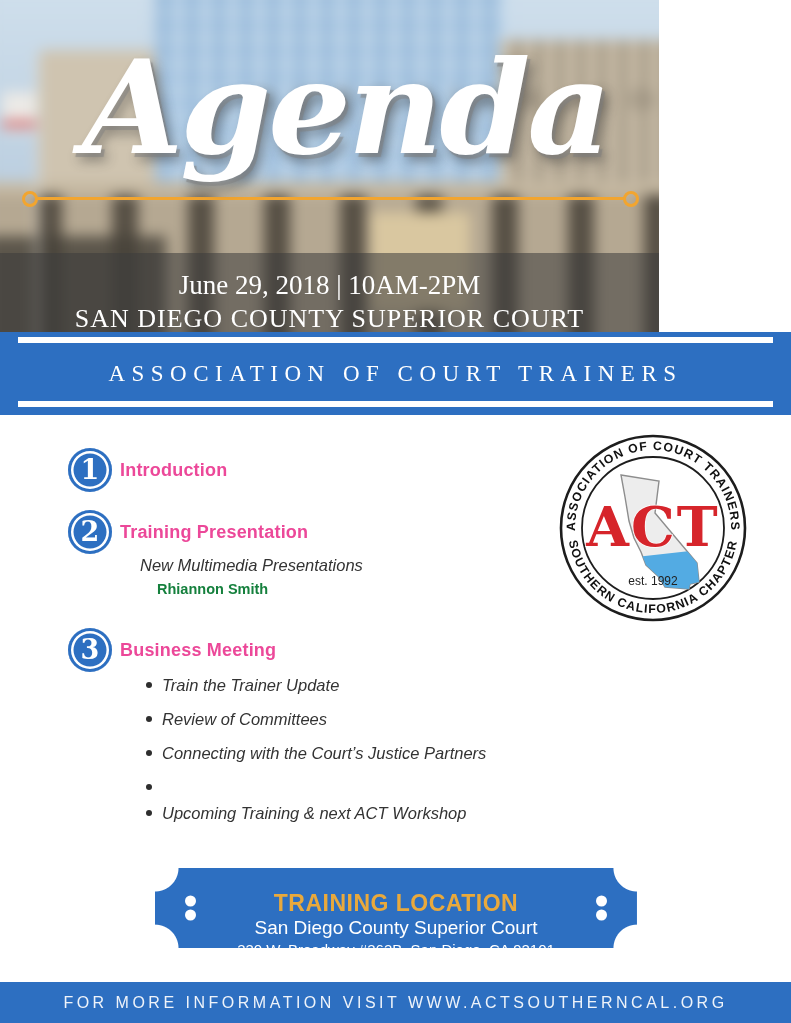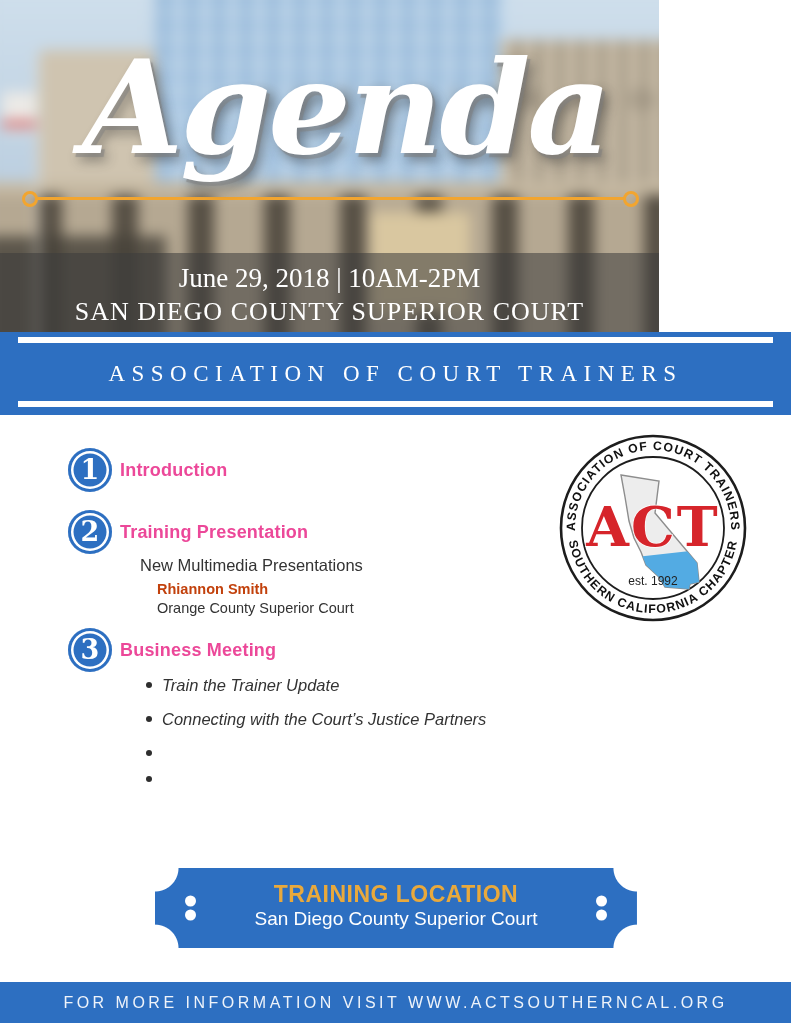--- a/index.html
+++ b/index.html
@@ -34,21 +34,21 @@
   .rule .ring{position:absolute;top:0;width:10px;height:10px;border:3px solid #f2a52f;border-radius:50%;background:transparent;}
   .rule .ring.l{left:0;} .rule .ring.r{right:0;}
 
   .script-title{position:absolute;left:0;top:28px;width:100%;text-align:center;
       transform:translateX(16px);
       font-family:"DejaVu Serif",serif;font-style:italic;font-weight:bold;font-size:130px;line-height:160px;
       color:#ffffff;letter-spacing:-3px;
       text-shadow:3px 4px 1px rgba(125,125,125,.55), 6px 8px 12px rgba(50,50,50,.45);}
 
   .dateband{position:absolute;left:0;bottom:0;width:100%;height:79px;background:rgba(60,60,60,.55);
-      color:#fff;text-align:center;font-family:"Liberation Serif",serif;padding-top:9px;box-sizing:border-box;}
+      color:#fff;text-align:center;font-family:"Liberation Serif",serif;padding-top:16px;box-sizing:border-box;}
   .date-line{font-size:27px;line-height:33px;}
   .venue-line{font-size:26px;line-height:33px;letter-spacing:1px;}
 
   
   .banner{position:absolute;left:0;top:332px;width:791px;height:83px;background:#2d6fc1;
       display:flex;align-items:center;justify-content:center;}
   .stripe{position:absolute;left:18px;right:18px;height:6px;background:#fff;}
   .stripe.top{top:5px;} .stripe.bot{bottom:8px;}
   .banner-title{color:#fff;font-family:"Liberation Serif",serif;font-size:23px;letter-spacing:6.5px;margin-top:-3px;}
 
@@ -56,40 +56,40 @@
   .content{position:absolute;left:0;top:415px;width:791px;height:567px;background:#fff;}
   .item{position:absolute;left:68px;display:flex;align-items:center;gap:8px;}
   .item.i1{top:33px;} .item.i2{top:95px;} .item.i3{top:213px;}
   .badge{width:44px;height:44px;border-radius:50%;background:#2d6fc1;flex:none;
       box-shadow:inset 0 0 0 3px #2d6fc1, inset 0 0 0 5.5px #ffffff;
       color:#fff;font-family:"DejaVu Serif",serif;font-weight:bold;font-size:27px;
       display:flex;align-items:center;justify-content:center;padding-bottom:2px;box-sizing:border-box;}
   .item-title{font-size:18px;font-weight:bold;color:#ec4899;letter-spacing:.2px;}
 
   .sub{position:absolute;left:140px;top:139px;}
-  .sub-topic{font-size:16.5px;color:#333;line-height:23px;}
+  .sub-topic{font-style:italic;font-size:16.5px;color:#333;line-height:23px;}
   .sub-detail{margin-left:17px;margin-top:3px;}
-  .sub-speaker{font-size:14.5px;font-weight:bold;color:#c2410c;line-height:19px;}
+  .sub-speaker{font-size:14.5px;font-weight:bold;color:#15803d;line-height:19px;}
   .sub-org{font-size:14.5px;color:#333;line-height:19px;}
 
   .bullets{position:absolute;left:146px;top:259px;margin:0;padding:0;list-style:none;}
   .bullets li{display:flex;gap:10px;margin-bottom:12px;line-height:22px;
       font-style:italic;font-size:16.5px;color:#333;}
   .bullets .dot{width:6px;height:6px;border-radius:50%;background:#2e2e2e;margin-top:8px;flex:none;}
 
   
   .logo{position:absolute;left:558px;top:18px;width:190px;height:190px;}
   .arc{font-size:12.3px;font-weight:bold;fill:#101010;letter-spacing:1.1px;font-family:"Liberation Sans",sans-serif;}
   .acronym{font-family:"DejaVu Serif",serif;font-weight:bold;font-size:55px;fill:#d6252b;
       stroke:#ffffff;stroke-width:1.3px;paint-order:stroke;letter-spacing:2px;}
   .est{font-size:12px;fill:#222;font-family:"Liberation Sans",sans-serif;}
 
   
   .plaque{position:absolute;left:155px;top:453px;width:482px;height:80px;color:#fff;text-align:center;
-      padding-top:13px;box-sizing:border-box;
+      padding-top:22px;box-sizing:border-box;
       background:
         radial-gradient(circle 24px at 0 0, rgba(0,0,0,0) 23px, #2d6fc1 24px) top left/50.2% 50.2% no-repeat,
         radial-gradient(circle 24px at 100% 0, rgba(0,0,0,0) 23px, #2d6fc1 24px) top right/50.2% 50.2% no-repeat,
         radial-gradient(circle 24px at 0 100%, rgba(0,0,0,0) 23px, #2d6fc1 24px) bottom left/50.2% 50.2% no-repeat,
         radial-gradient(circle 24px at 100% 100%, rgba(0,0,0,0) 23px, #2d6fc1 24px) bottom right/50.2% 50.2% no-repeat;}
   .plaque-heading{font-size:23px;font-weight:bold;line-height:26px;color:#e9a93c;letter-spacing:.5px;}
   .plaque-venue{font-size:19px;line-height:23px;}
   .plaque-address{font-size:15px;line-height:21px;}
   .dots{position:absolute;top:50%;transform:translateY(-50%);display:flex;flex-direction:column;gap:3px;}
   .dots.left{left:30px;} .dots.right{right:30px;}
@@ -149,43 +149,47 @@
 
     <div class="item i2">
       <span class="badge">2</span>
       <span class="item-title">Training Presentation</span>
     </div>
 
     <div class="sub">
       <div class="sub-topic">New Multimedia Presentations</div>
       <div class="sub-detail">
         <div class="sub-speaker">Rhiannon Smith</div>
-        <div class="sub-org">Orange County Superior Court</div>
       </div>
     </div>
 
     <div class="item i3">
       <span class="badge">3</span>
       <span class="item-title">Business Meeting</span>
     </div>
 
     <ul class="bullets">
       <li>
           <span class="dot"></span>
           <span>Train the Trainer Update</span>
         </li>
       <li>
           <span class="dot"></span>
+          <span>Review of Committees</span>
+        </li>
+      <li>
+          <span class="dot"></span>
           <span>Connecting with the Court’s Justice Partners</span>
         </li>
       <li>
           <span class="dot"></span>
         </li>
       <li>
           <span class="dot"></span>
+          <span>Upcoming Training &amp; next ACT Workshop</span>
         </li>
     </ul>
 
     <svg class="logo" viewBox="0 0 190 190">
       <defs>
         <path id="arcTop" d="M 17 95 A 78 78 0 0 1 173 95"></path>
         <path id="arcBot" d="M 10 95 A 85 85 0 0 0 180 95"></path>
         <clipPath id="caClip">
           <path d="M 63 42 L 101 48 L 97 80 L 139 130 L 141 149 L 132 151 L 131 156 L 107 154 L 101 144 L 88 132 L 83 119 L 76 105 L 71 88 L 67 64 Z"></path>
         </clipPath>
@@ -208,20 +212,21 @@
       <div class="dots left">
           <span></span>
           <span></span>
         </div>
       <div class="dots right">
           <span></span>
           <span></span>
         </div>
       <div class="plaque-heading">TRAINING LOCATION</div>
       <div class="plaque-venue">San Diego County Superior Court</div>
+      <div class="plaque-address">330 W. Broadway #363B, San Diego, CA 92101</div>
     </div>
   </main>
 
   <footer class="footer">
     <span class="footer-text">FOR MORE INFORMATION VISIT WWW.ACTSOUTHERNCAL.ORG</span>
   </footer>
 
 </div>
 
 </body></html>

